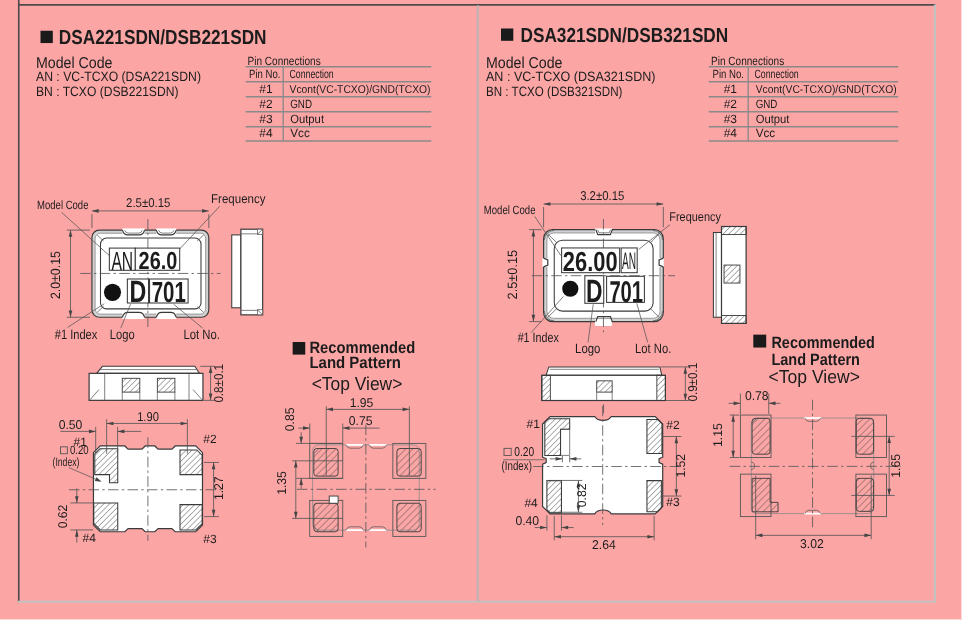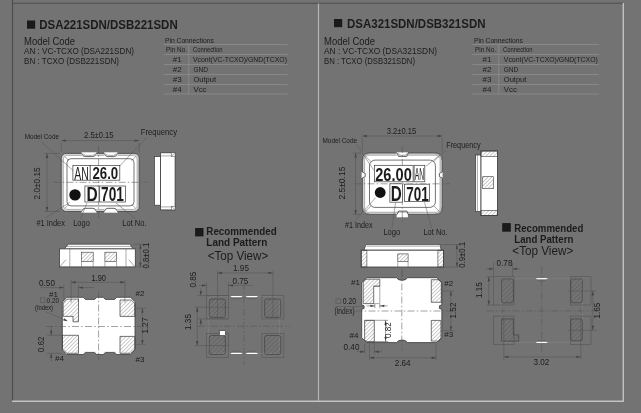--- a/index.html
+++ b/index.html
@@ -1,16 +1,16 @@
 <!DOCTYPE html>
 <html><head>
 <meta charset="utf-8">
 <style>
 html,body{margin:0;padding:0;background:#fff;}
-#page{position:relative;width:641px;height:413px;background:#737373;font-family:"Liberation Sans",sans-serif;overflow:hidden;}
+#page{position:relative;width:641px;height:413px;background:#fca5a5;font-family:"Liberation Sans",sans-serif;overflow:hidden;}
 #page svg{position:absolute;left:0;top:0;}
 text{fill:#1c1c1c;font-family:"Liberation Sans",sans-serif;}
 .ln{stroke:#3a3a3a;stroke-width:0.8;fill:none;}
 .th{stroke:#555;stroke-width:0.5;fill:none;}
 .cl{stroke:#555;stroke-width:0.55;fill:none;stroke-dasharray:7 2.2 1.6 2.2;}
 .dm{stroke:#555;stroke-width:0.55;fill:none;}
 .ar{fill:#444;stroke:none;}
 .tb{stroke:#8a8a8a;stroke-width:0.9;fill:none;}
 </style>
 </head>

